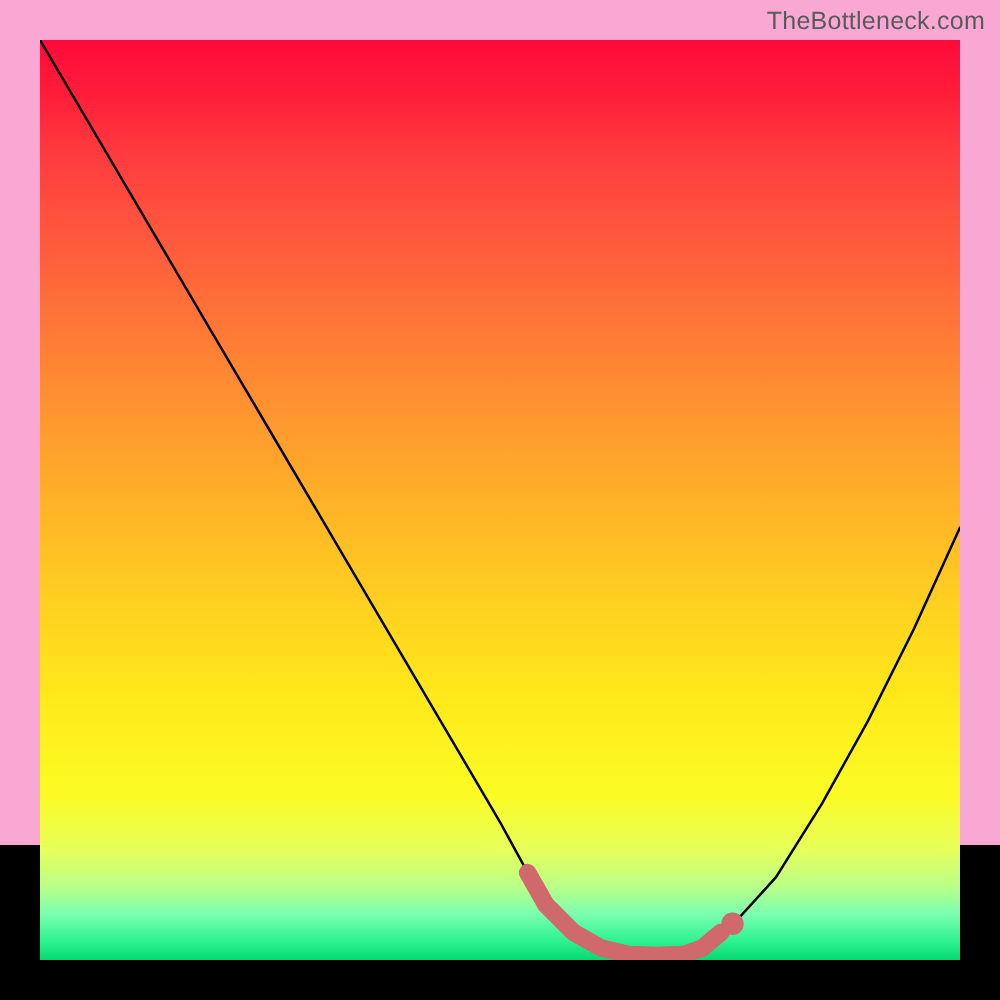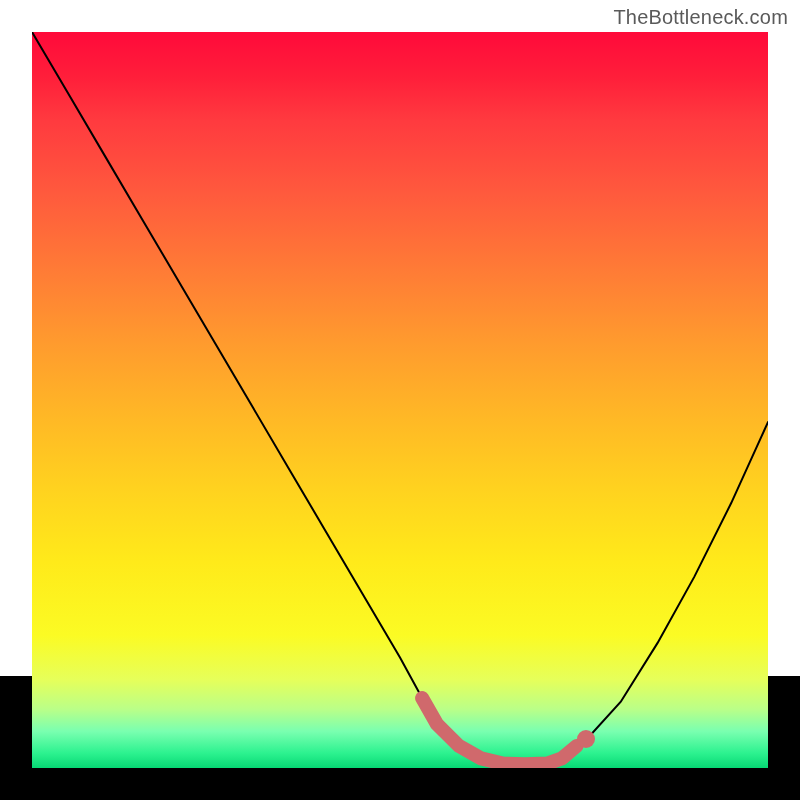--- a/index.html
+++ b/index.html
@@ -8,21 +8,21 @@
     width: 800px;
     height: 800px;
     background: #000;
     overflow: hidden;
     font-family: Arial, Helvetica, sans-serif;
   }
   .frame {
     position: relative;
     width: 800px;
     height: 676px;
-    background: #ffffff;
+    background: #f9a8d4;
   }
   .plot-area {
     position: absolute;
     left: 32px;
     top: 32px;
     width: 736px;
     height: 736px;
     overflow: hidden;
   }
   .gradient {

